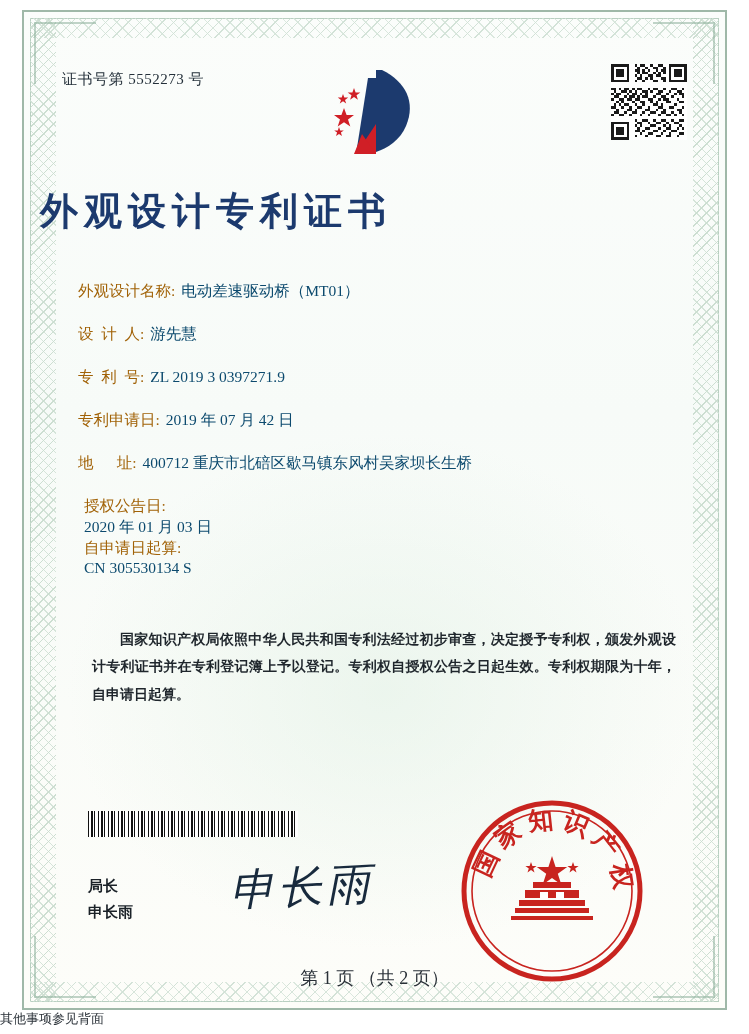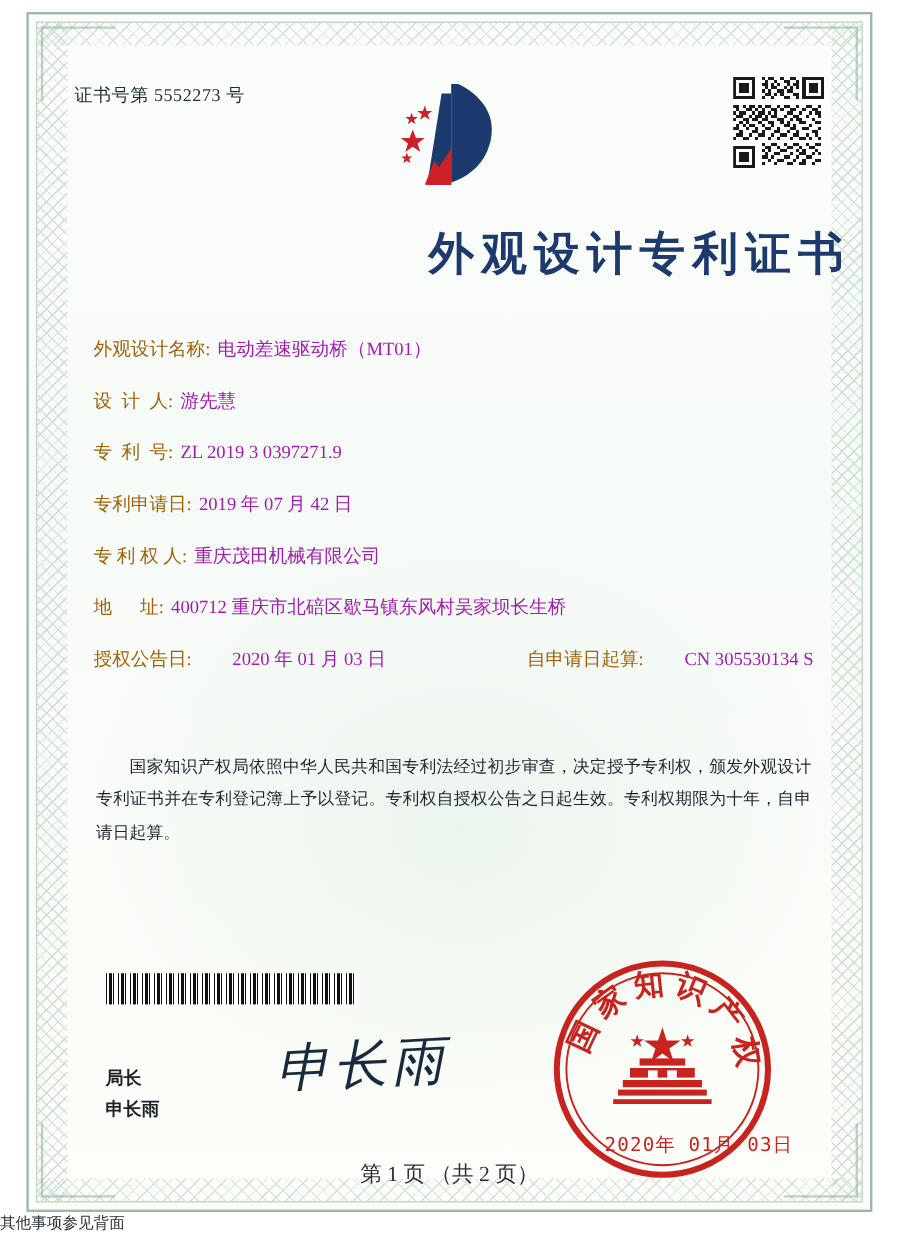--- a/index.html
+++ b/index.html
@@ -123,21 +123,21 @@
     top: 38px;
     transform: translateX(-50%);
     width: 130px;
     height: 100px;
   }
 
   .title {
     position: absolute;
     left: 0; right: 0;
     top: 160px;
-    text-align: right;
+    text-align: left;
     font-size: 38px;
     font-weight: bold;
     letter-spacing: 6px;
     color: #1c3a6e;
     font-family: "DejaVu Sans", sans-serif;
   }
 
   
   .fields {
     position: absolute;
@@ -152,45 +152,47 @@
     font-size: 15.5px;
     color: #20282e;
     font-family: "Liberation Serif", serif;
   }
   .field-label {
     white-space: pre;
     color: #a16207;
   }
   .field-value {
     margin-left: 6px;
-    color: #a21caf;
+    color: #0c4a6e;
   }
   .field-row.dual {
-    justify-content: space-between;
+    justify-content: flex-start;
+    flex-direction: column;
   }
   .dual-gap {
     display: inline-block;
     width: 62px;
   }
 
   
   .paragraphs {
     position: absolute;
     left: 40px;
     top: 600px;
     width: 596px;
     font-size: 14px;
     line-height: 1.95;
     color: #1f262c;
     font-family: "Liberation Serif", serif;
     text-align: justify;
   }
   .paragraphs p {
-    margin: 0 0 2px 0;
+    margin: 0 0 2px 12px;
     text-indent: 28px;
+    font-weight: bold;
   }
 
   
   .barcode {
     position: absolute;
     left: 48px;
     top: 785px;
     width: 210px;
     height: 26px;
     background-image: repeating-linear-gradient(
@@ -207,21 +209,20 @@
   
   .sig-block {
     position: absolute;
     left: 48px;
     top: 848px;
     font-size: 15px;
     color: #1b2228;
     line-height: 1.7;
     font-family: "DejaVu Sans", sans-serif;
     font-weight: bold;
-    margin-top: 12px;
   }
   .handwriting {
     position: absolute;
     left: 190px;
     top: 832px;
     font-size: 44px;
     color: #182a3d;
     font-family: "DejaVu Serif", serif;
     font-style: italic;
     letter-spacing: 4px;
@@ -501,24 +502,20 @@
       <div class="field-row">
         <span class="field-label">专  利  号:</span>
         <span class="field-value">ZL 2019 3 0397271.9</span>
       </div>
 
       <div class="field-row">
         <span class="field-label">专利申请日:</span>
         <span class="field-value">2019 年 07 月 42 日</span>
       </div>
 
-      <div class="field-row">
-        <span class="field-label">专 利 权 人:</span>
-        <span class="field-value">重庆茂田机械有限公司</span>
-      </div>
 
       <div class="field-row">
         <span class="field-label">地      址:</span>
         <span class="field-value">400712 重庆市北碚区歇马镇东风村吴家坝长生桥</span>
       </div>
 
       <div class="field-row dual">
         <span class="field-label">授权公告日:</span>
         <span class="field-value">2020 年 01 月 03 日</span>
         <span class="dual-gap"></span>
@@ -560,20 +557,19 @@
           <rect x="58" y="112" width="74" height="5"></rect>
           <rect x="68" y="94" width="54" height="8"></rect>
           <rect x="76" y="86" width="38" height="6"></rect>
           <rect x="83" y="96" width="8" height="8" fill="#fff"></rect>
           <rect x="99" y="96" width="8" height="8" fill="#fff"></rect>
           <rect x="54" y="120" width="82" height="4"></rect>
         </g>
       </svg>
     </div>
 
-    <div class="seal-date">2020年 01月 03日</div>
 
     <div class="page-no">第 1 页 （共 2 页）</div>
   </div>
 
   <div class="footer-note">其他事项参见背面</div>
 
 </div>
 
 </body></html>

